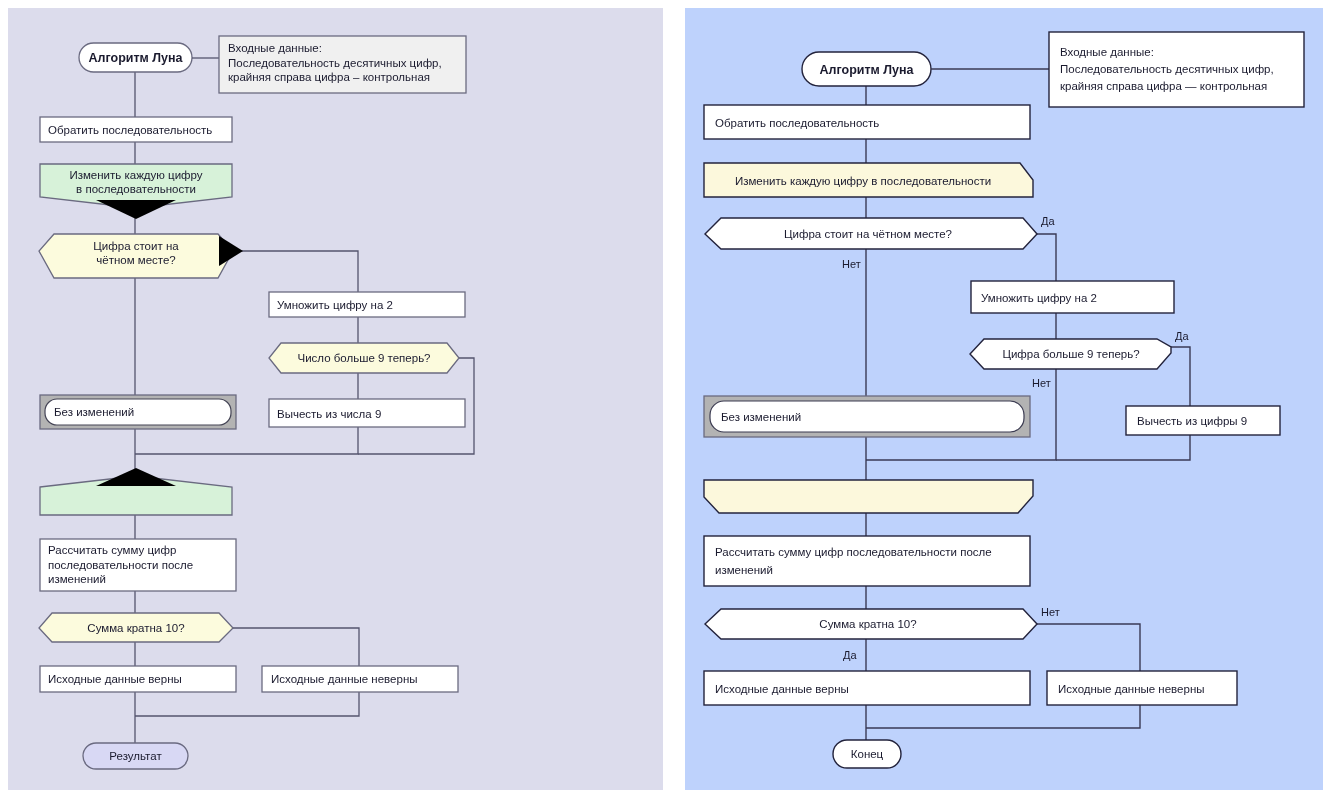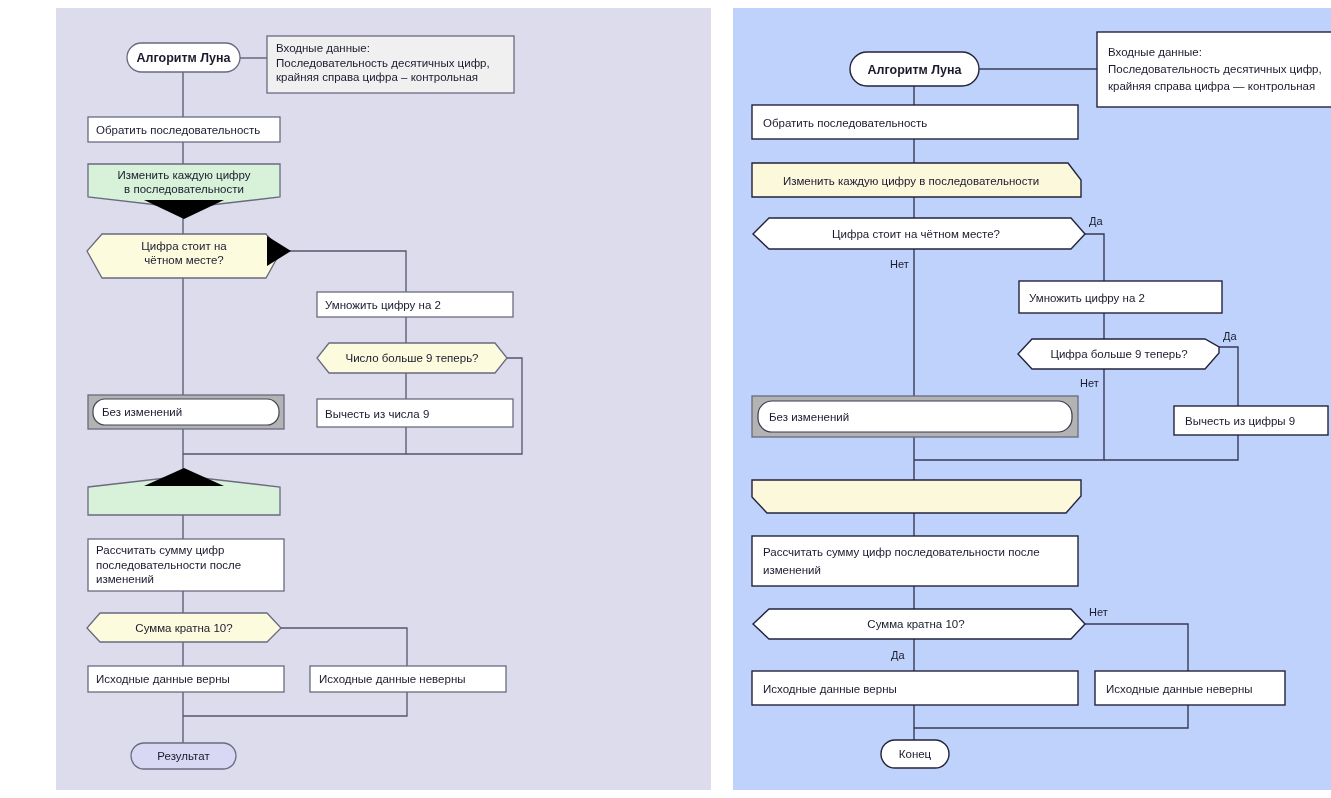--- a/index.html
+++ b/index.html
@@ -1,17 +1,17 @@
 <!DOCTYPE html>
 <html><head>
 <meta charset="utf-8">
 <style>
   html,body{margin:0;padding:0;background:#ffffff;}
   body{width:1331px;height:798px;font-family:"Liberation Sans",sans-serif;overflow:hidden;}
-  #stage{position:relative;width:1230px;height:798px;margin-left:48px;}
+  #stage{position:relative;width:1230px;height:798px;}
   .panel{position:absolute;top:8px;}
   #panel-left{left:8px;width:655px;height:782px;background:#dcdcec;}
   #panel-right{left:685px;width:638px;height:782px;background:#bed2fc;}
   svg{display:block;}
   text{font-family:"Liberation Sans",sans-serif;fill:#1a1a2e;}
   .t{font-size:11.5px;}
   .t-note{font-size:11.5px;}
   .t-title{font-size:12.5px;font-weight:bold;}
   .t-lbl{font-size:11px;}
   .shp{stroke:#6a6a80;stroke-width:1.3;}

